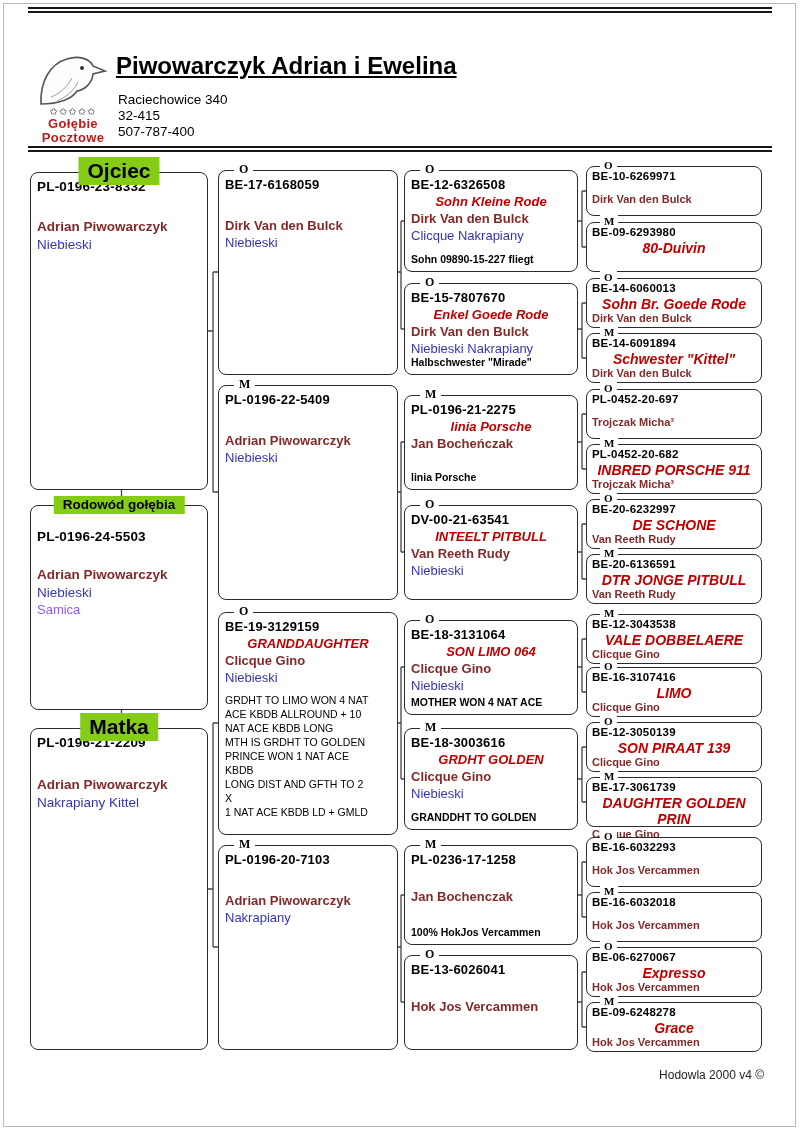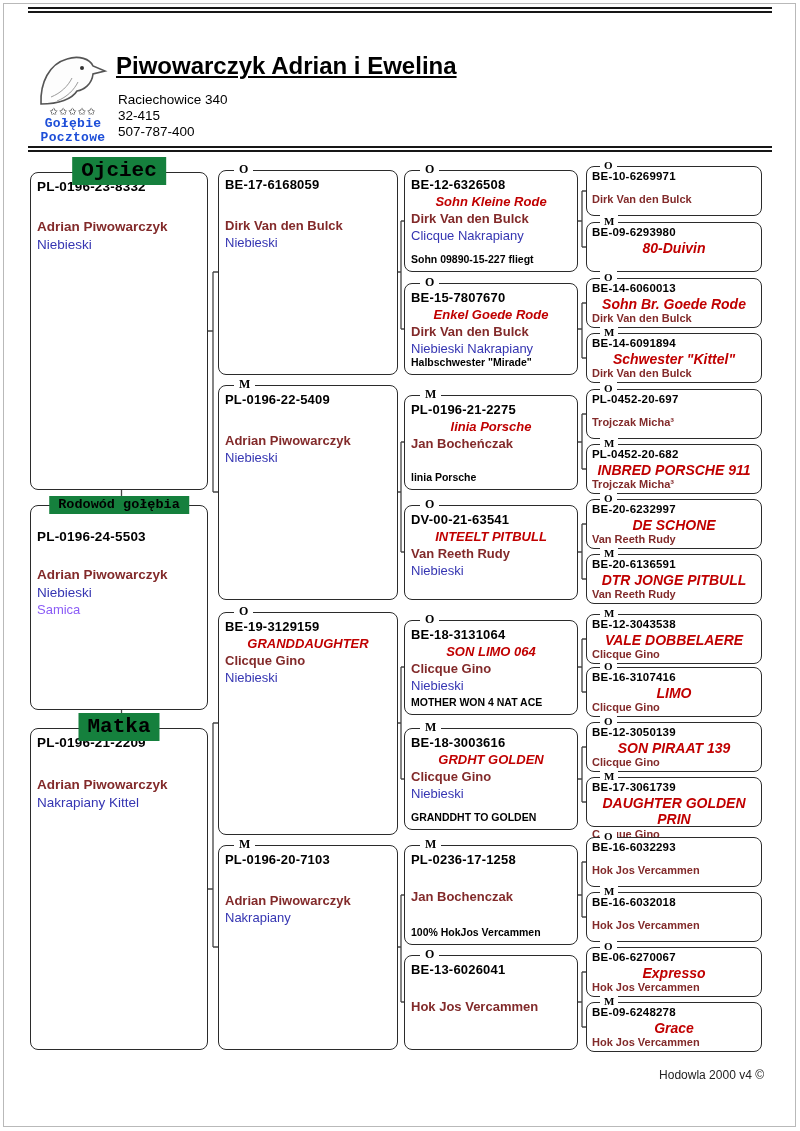--- a/index.html
+++ b/index.html
@@ -5,35 +5,35 @@
   *{margin:0;padding:0;box-sizing:border-box;}
   html,body{background:#fff;}
   body{width:800px;height:1131px;position:relative;overflow:hidden;
        font-family:"Liberation Sans",sans-serif;color:#000;}
   .frame{position:absolute;left:3px;top:3px;width:793px;height:1124px;border:1px solid #b9b9b9;}
   .hr2{position:absolute;left:28px;width:744px;height:6px;border-top:2px solid #161616;border-bottom:2px solid #161616;}
   
   .logo{position:absolute;left:32px;top:50px;width:82px;text-align:center;}
   .logo svg{display:block;margin:0 auto;}
   .stars{font-size:10px;letter-spacing:1px;color:#222;line-height:11px;}
-  .lname{font-family:Liberation Mono, monospace;font-weight:bold;font-size:13px;color:#1d4ed8;line-height:14px;letter-spacing:.3px;}
+  .lname{font-family:Liberation Sans, sans-serif;font-weight:bold;font-size:13px;color:#b91c1c;line-height:14px;letter-spacing:.3px;}
   .title{position:absolute;left:116px;top:52px;font-size:24px;font-weight:bold;text-decoration:underline;}
   .addr{position:absolute;left:118px;font-size:13.5px;}
   .footer{position:absolute;right:36px;top:1068px;font-size:12px;color:#222;}
   
   .pbox{position:absolute;border:1.5px solid #2b2b2b;border-radius:8px;background:#fff;padding:5px 6px 4px;line-height:1.32;}
   .c1{left:30px;width:178px;}
   .c2{left:218px;width:180px;}
   .c3{left:404px;width:174px;}
   .c4{left:586px;width:176px;height:50px;padding:3px 5px;line-height:1.18;}
   .sex{position:absolute;top:-9px;left:15px;background:#fff;padding:0 5px;
        font-family:"Liberation Serif",serif;font-weight:bold;font-size:12px;color:#000;}
   .c4 .sex{top:-8px;left:13px;font-size:11px;padding:0 4px;}
-  .btitle{position:absolute;top:-16px;left:50%;transform:translateX(-50%);background:#15803d;padding:0 9px;
-          font-family:Liberation Mono, monospace;font-weight:bold;font-size:21px;white-space:nowrap;}
+  .btitle{position:absolute;top:-16px;left:50%;transform:translateX(-50%);background:#84cc16;padding:0 9px;
+          font-family:Liberation Sans, sans-serif;font-weight:bold;font-size:21px;white-space:nowrap;}
   .btitle.small{top:-10px;font-size:13.5px;}
   .ring{font-weight:bold;font-size:13px;letter-spacing:.2px;}
   .c1 .ring{font-size:13.5px;}
   .c4 .ring{font-size:11.5px;}
   .rtitle{color:#c00000;font-style:italic;font-weight:bold;font-size:13px;text-align:center;}
   .c4 .rtitle{font-size:14px;}
   .bname{color:#822a2a;font-weight:bold;font-size:13px;}
   .c1 .bname{font-size:13.5px;}
   .c4 .bname{font-size:11px;}
   .bcolor{color:#3535b2;font-size:13px;}
@@ -124,20 +124,29 @@
   <div class="bname gap24">Adrian Piwowarczyk</div>
   <div class="bcolor">Niebieski</div>
 </div>
 
 <div class="pbox c2" style="top:612px;height:223px">
   <span class="sex">O</span>
   <div class="ring">BE-19-3129159</div>
   <div class="rtitle">GRANDDAUGHTER</div>
   <div class="bname">Clicque Gino</div>
   <div class="bcolor">Niebieski</div>
+  <div class="note pre">GRDHT TO LIMO WON 4 NAT
+ACE KBDB ALLROUND + 10
+NAT ACE KBDB LONG
+MTH IS GRDHT TO GOLDEN
+PRINCE WON 1 NAT ACE
+KBDB
+LONG DIST AND GFTH TO 2
+X
+1 NAT ACE KBDB LD + GMLD</div>
 </div>
 
 <div class="pbox c2" style="top:845px;height:205px">
   <span class="sex">M</span>
   <div class="ring">PL-0196-20-7103</div>
   <div class="bname gap24">Adrian Piwowarczyk</div>
   <div class="bcolor">Nakrapiany</div>
 </div>
 
 <div class="pbox c3" style="top:170px;height:102px">

